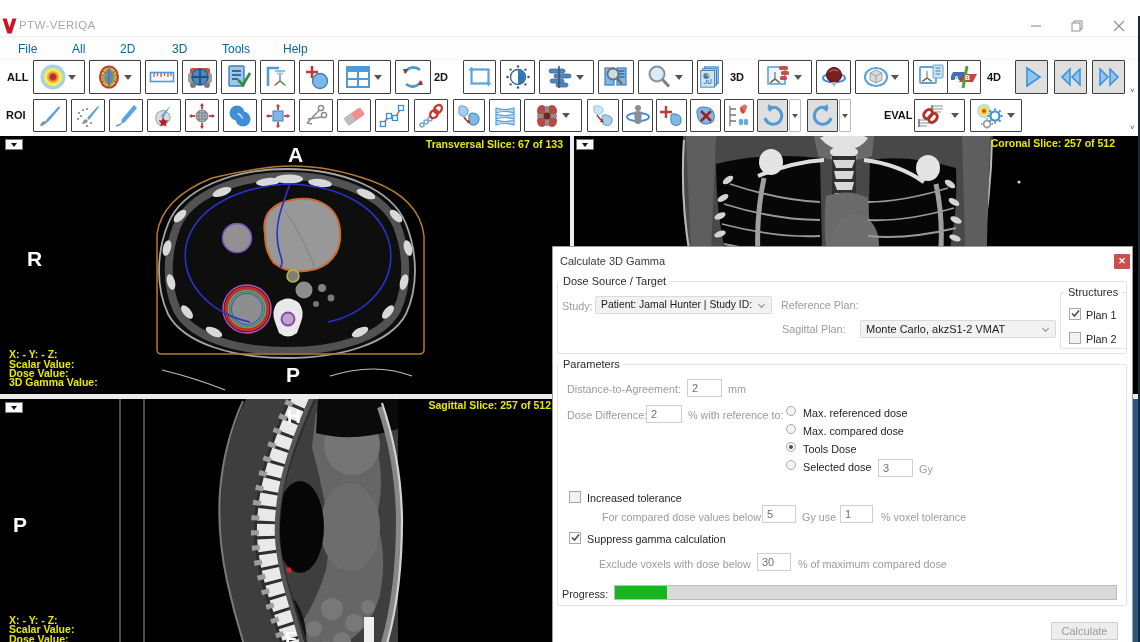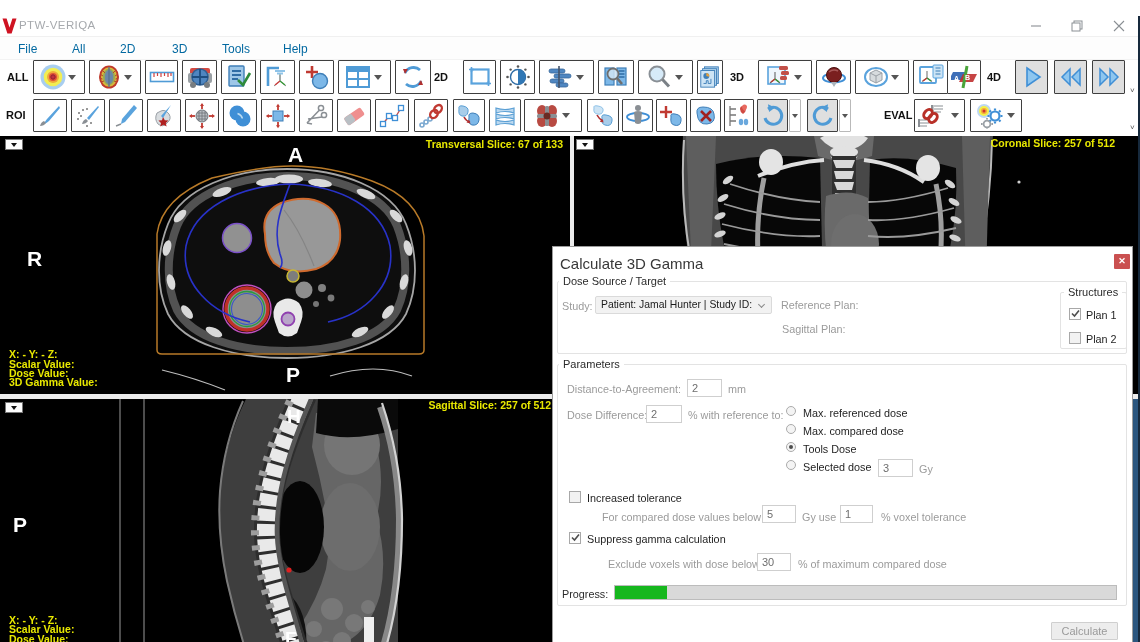--- a/index.html
+++ b/index.html
@@ -743,30 +743,31 @@
       </div>
   </div>
 
   <div class="quad" id="q-br" style="left:574px;top:383px;width:566px;height:259px;border-right:8px solid #2b567f;border-bottom:11px solid #2b567f;border-top:8px solid #2b567f"></div>
 
   <div class="vdiv" style="left:570px;top:120px;width:4px;height:522px"></div>
   <div class="vdiv" style="left:0;top:378px;width:1140px;height:5px"></div>
   <div class="abs" style="left:0;top:639px;width:570px;height:3px;background:#2b2b2b"></div>
 
   <div class="abs" id="dlg">
-    <div style="position:absolute;left:7px;top:8px;font-size:15px;color:#383838">Calculate 3D Gamma</div>
+    <div style="position:absolute;left:7px;top:8px;font-size:11px;color:#383838">Calculate 3D Gamma</div>
     <div style="position:absolute;left:561px;top:7px;width:16px;height:15px;background:#ca5050;border-radius:1px;color:#fff;text-align:center;font-size:9px;line-height:14px;font-weight:bold">✕</div>
 
     <div class="fs" style="left:4px;top:34px;width:570px;height:73px"></div>
     <div class="fslab" style="left:6px;top:28px">Dose Source / Target</div>
 
     <div class="glab" style="left:9px;top:53px">Study:</div>
     <div class="combo" style="left:42px;top:49px;width:177px;font-size:10.4px">Patient: Jamal Hunter | Study ID:<span class="chev"></span></div>
     <div class="glab" style="left:228px;top:52px">Reference Plan:</div>
     <div class="glab" style="left:229px;top:76px">Sagittal Plan:</div>
+    <div class="combo" style="left:307px;top:73px;width:196px">Monte Carlo, akzS1-2 VMAT<span class="chev"></span></div>
 
     <div class="fs" style="left:507px;top:45px;width:67px;height:57px"></div>
     <div class="fslab" style="left:511px;top:39px">Structures</div>
     <div class="cb" style="left:516px;top:61px"></div>
     <svg style="position:absolute;left:517px;top:61px" width="11" height="11" viewBox="0 0 11 11">
         <path d="M2,5.5 L4.5,8 L9,2.5" fill="none" stroke="#4d4d4d" stroke-width="1.6"></path>
       </svg>
     <div class="blab" style="left:533px;top:62px">Plan 1</div>
     <div class="cb" style="left:516px;top:85px;background:#f2f2f2"></div>
     <div class="blab" style="left:533px;top:86px">Plan 2</div>
@@ -799,21 +800,21 @@
     <div class="inp" style="left:209px;top:258px;width:34px">5</div>
     <div class="glab" style="left:249px;top:264px">Gy use</div>
     <div class="inp" style="left:287px;top:258px;width:33px">1</div>
     <div class="glab" style="left:328px;top:264px">% voxel tolerance</div>
 
     <div class="cb" style="left:16px;top:285px"></div>
     <svg style="position:absolute;left:17px;top:285px" width="11" height="11" viewBox="0 0 11 11">
         <path d="M2,5.5 L4.5,8 L9,2.5" fill="none" stroke="#4d4d4d" stroke-width="1.6"></path>
       </svg>
     <div class="blab" style="left:34px;top:286px">Suppress gamma calculation</div>
-    <div class="glab" style="left:55px;top:311px">Exclude voxels with dose below</div>
+    <div class="glab" style="left:46px;top:311px">Exclude voxels with dose below</div>
     <div class="inp" style="left:204px;top:306px;width:34px">30</div>
     <div class="glab" style="left:245px;top:311px">% of maximum compared dose</div>
 
     <div class="blab" style="left:9px;top:341px;color:#2b2b2b">Progress:</div>
     <div style="position:absolute;left:61px;top:338px;width:503px;height:15px;background:#d9d9d9;border:1px solid #bcbcbc">
       <div style="position:absolute;left:0;top:0;width:52px;height:13px;background:#16b71e"></div>
     </div>
 
     <div style="position:absolute;left:498px;top:375px;width:67px;height:18px;background:#ededed;border:1px solid #cfcfcf;border-radius:1px;color:#9a9a9a;font-size:11px;text-align:center;line-height:16px">Calculate</div>
   </div>

